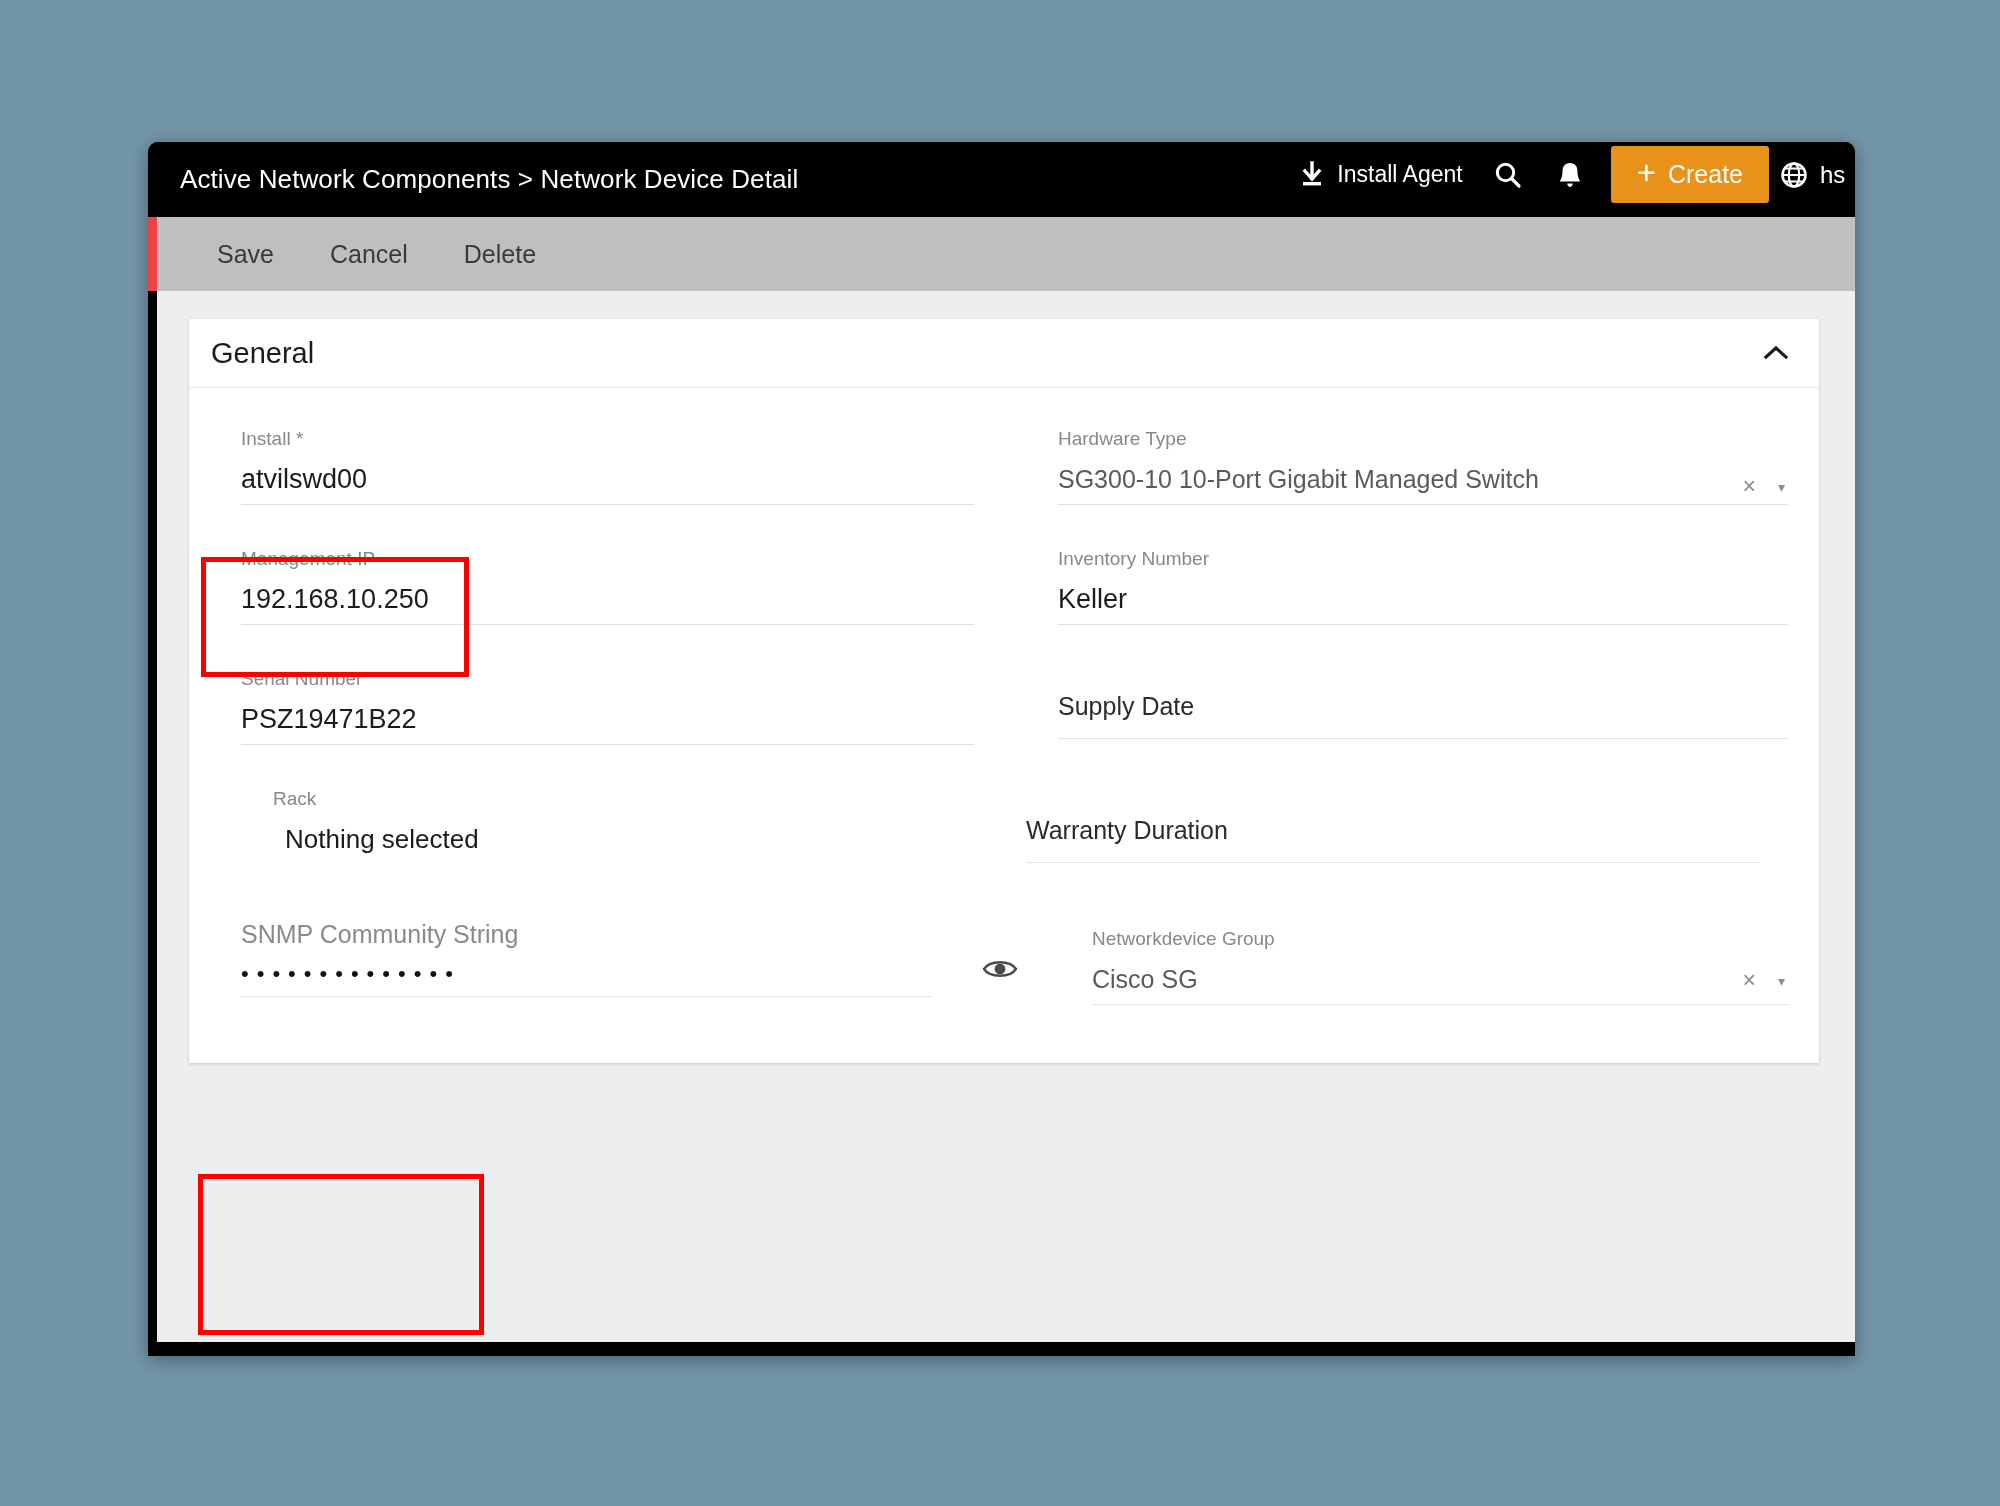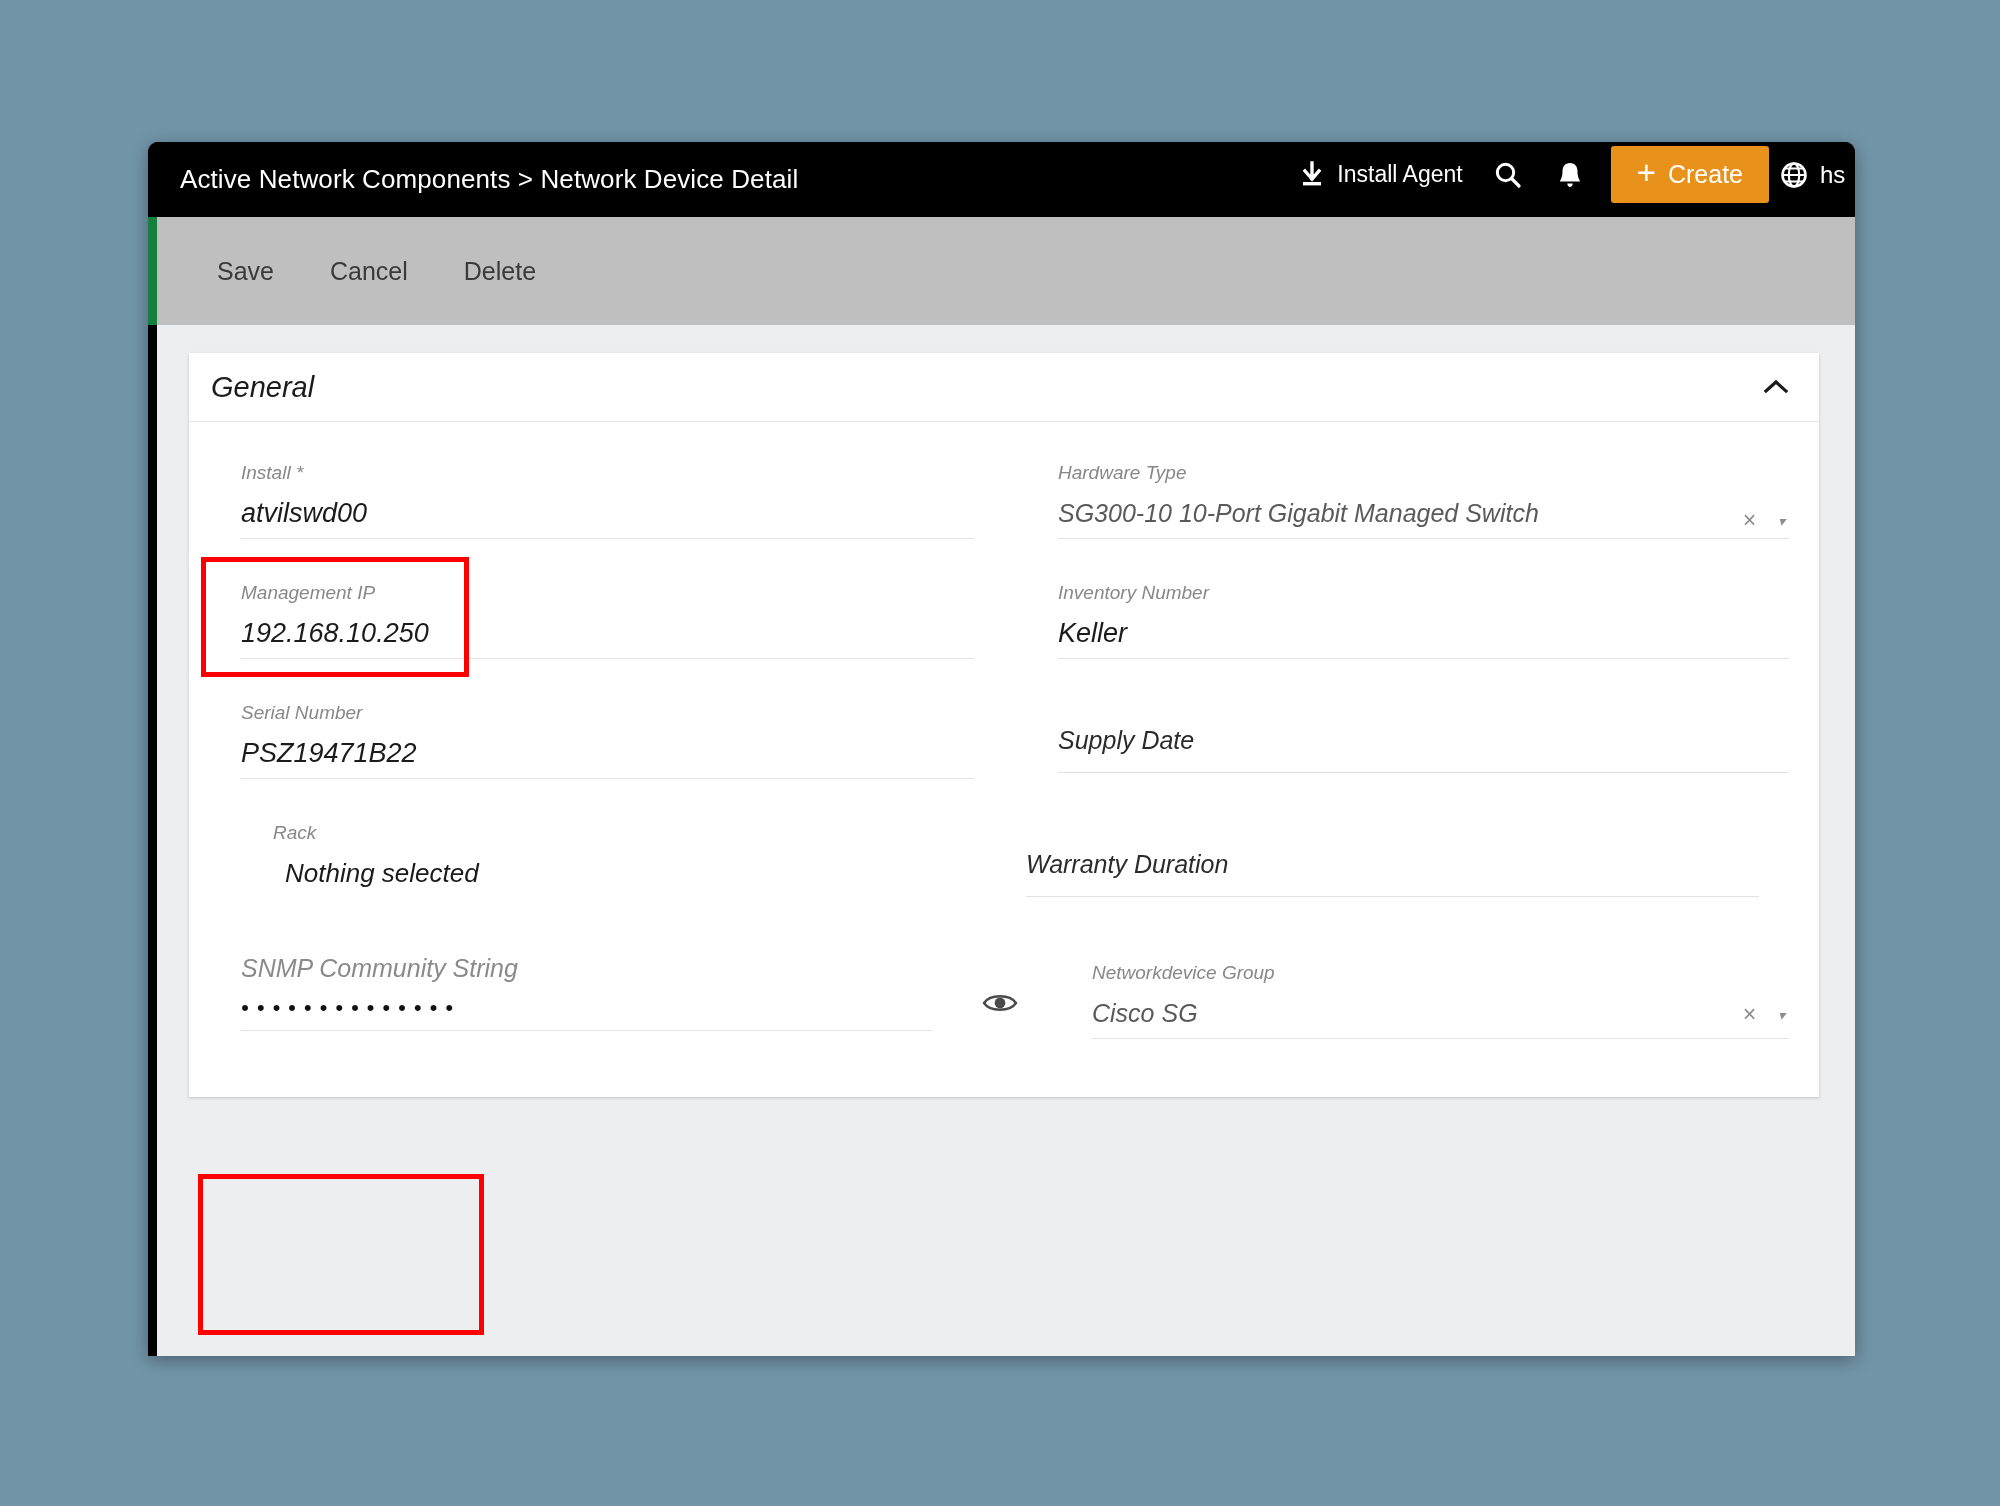--- a/index.html
+++ b/index.html
@@ -66,27 +66,27 @@
   .lang{
     display:flex;align-items:center;gap:11px;
     color:#fff;font-size:24px;
     padding-right:10px;
     cursor:pointer;
     overflow:hidden;
     width:66px;
   }
   
   .actionbar{
-    height:108px;
+    height:74px;
     background:#bfbfbf;
     display:flex;
     align-items:center;
     padding-left:32px;
     gap:0;
-    border-left:9px solid #15803d;
+    border-left:9px solid #ef4444;
     box-sizing:border-box;
   }
   .action{
     font-size:25px;
     color:#3a3a3a;
     padding:0 28px;
     cursor:pointer;
   }
   
   .page{
@@ -95,21 +95,20 @@
     box-sizing:border-box;
     height:1051px;
     padding:28px 36px 0 32px;
   }
   .card{
     background:#fff;
     box-shadow:0 1px 3px rgba(0,0,0,.18);
     width:100%;
     box-sizing:border-box;
     height:744px;
-    font-style:italic;
   }
   .card-head{
     height:68px;
     display:flex;
     align-items:center;
     justify-content:space-between;
     padding:0 28px 0 22px;
     border-bottom:1px solid #e4e4e4;
   }
   .card-title{font-size:29px;color:#1b1b1b;}

